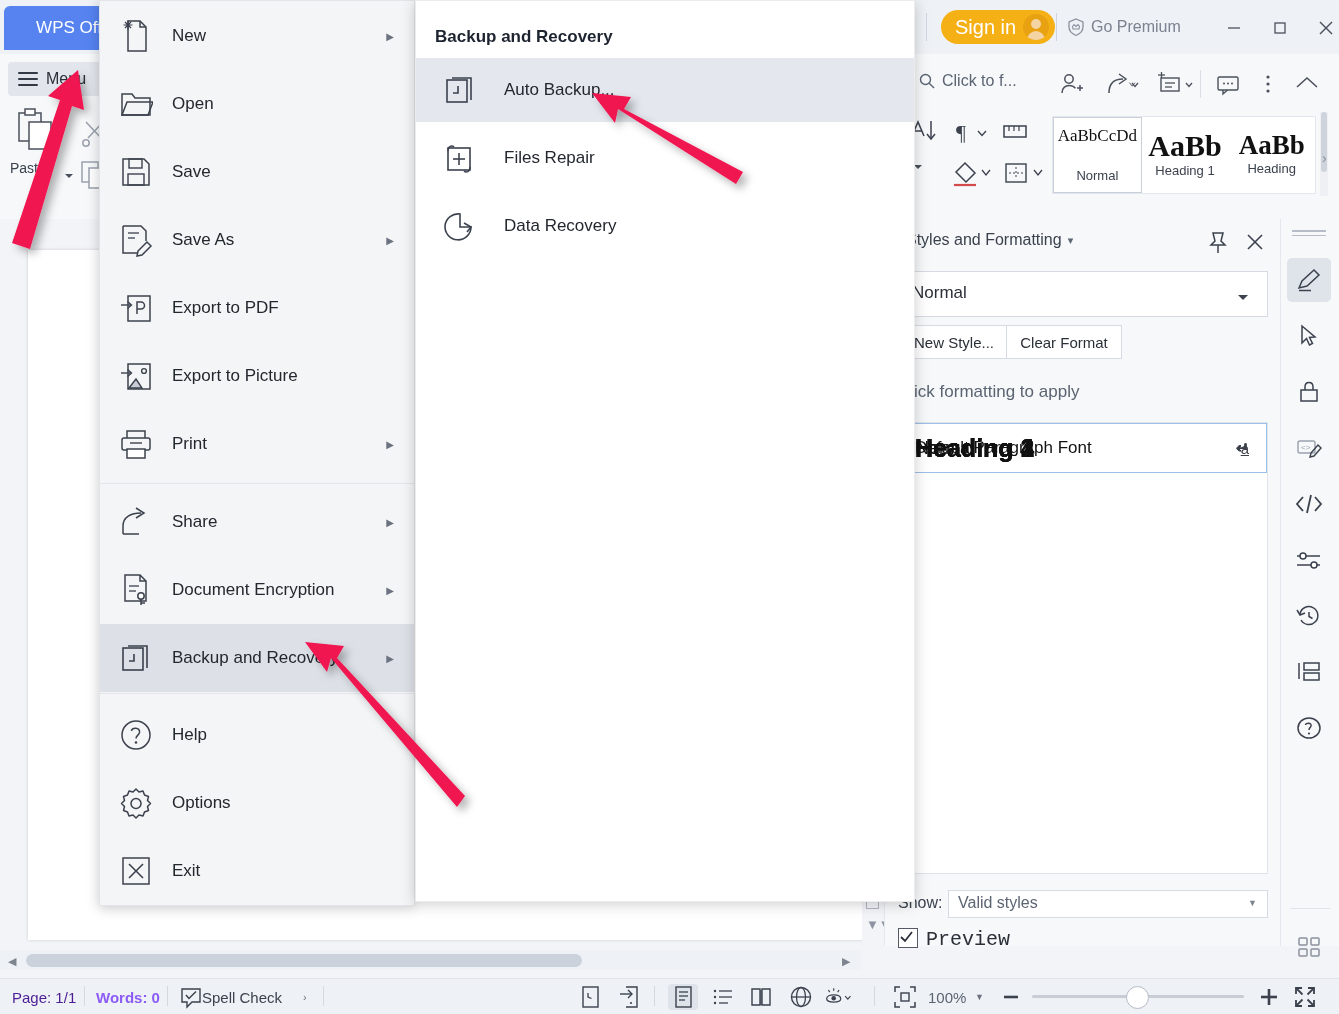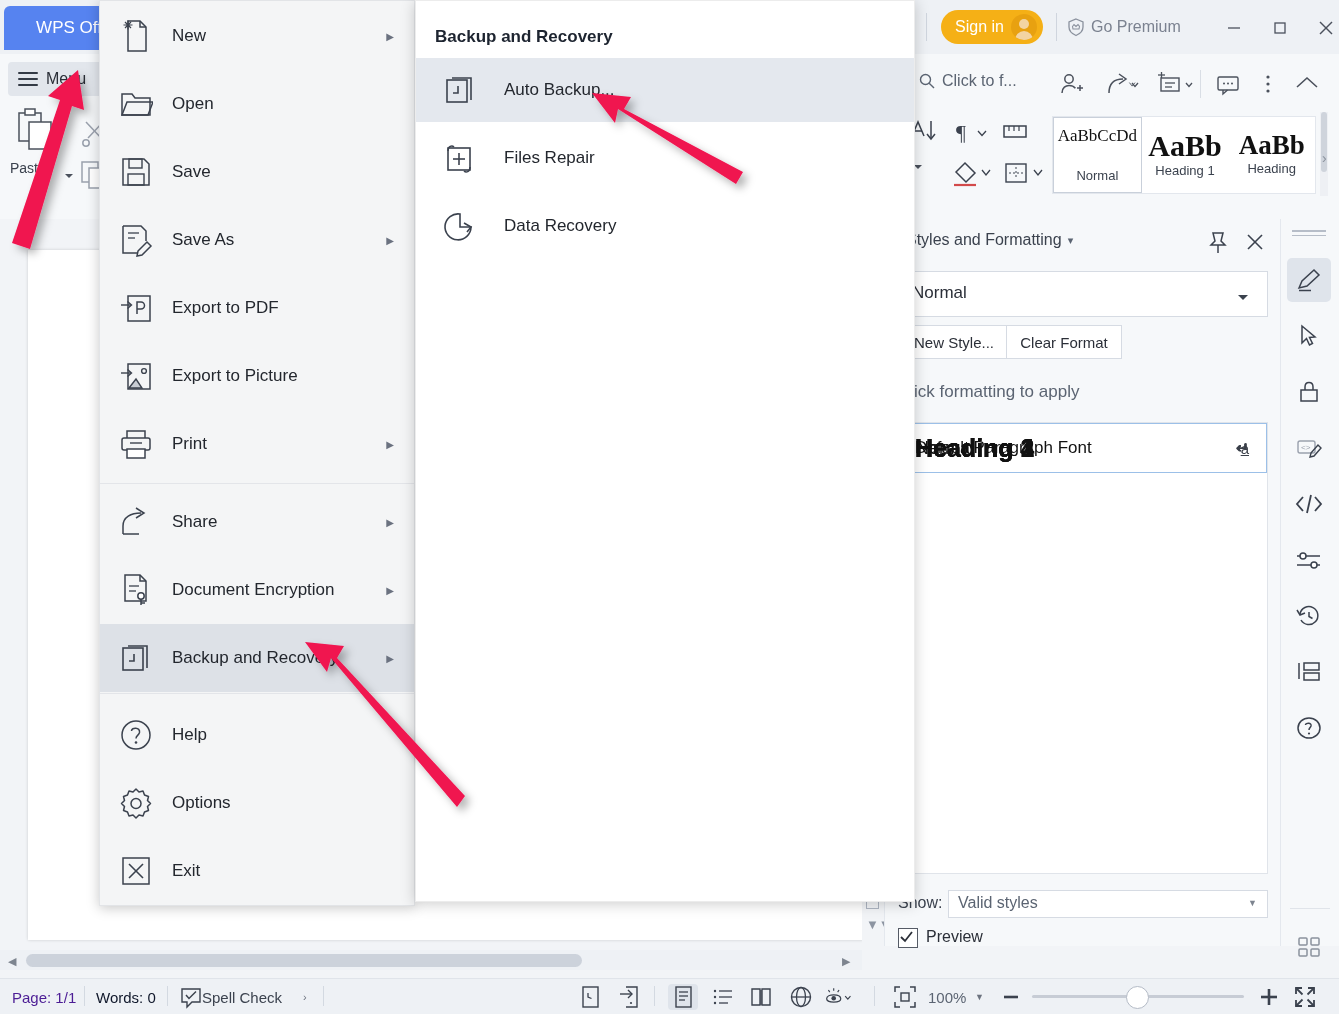--- a/index.html
+++ b/index.html
@@ -16,21 +16,21 @@
   #tab-wps{
     left:4px;top:6px;width:130px;height:44px;border-radius:6px 6px 0 0;
     background:#5683f0;color:#fff;font-size:17px;
     display:flex;align-items:center;justify-content:center;
     overflow:hidden;white-space:nowrap;
   }
   #signin{
     left:941px;top:10px;height:34px;padding:0 6px 0 14px;border-radius:17px;
     background:#f5b016;display:flex;align-items:center;gap:7px;
   }
-  #signin .lbl{color:#fff;font-size:16px;}
+  #signin .lbl{color:#fff;font-size:20px;}
   .avatar{width:26px;height:26px;border-radius:50%;background:#e8a110;position:relative;overflow:hidden;}
   .avatar:before{content:"";position:absolute;left:8px;top:5px;width:10px;height:10px;border-radius:50%;background:#f3d4a2;}
   .avatar:after{content:"";position:absolute;left:4px;top:17px;width:18px;height:14px;border-radius:9px 9px 0 0;background:#f3d4a2;}
   #divider-signin{left:926px;top:13px;width:1px;height:28px;background:#cfd5de;}
   #divider-prem{left:1056px;top:13px;width:1px;height:28px;background:#cfd5de;}
   #gopremium{left:1066px;top:14px;height:26px;display:flex;align-items:center;gap:5px;color:#7b8290;font-size:16px;}
   .wincap{width:46px;height:34px;top:11px;display:flex;align-items:center;justify-content:center;color:#4b515c;}
   #win-min{left:1211px;} #win-max{left:1257px;} #win-close{left:1303px;}
 
   
@@ -92,35 +92,35 @@
   #tp-list{left:898px;top:422px;width:368px;height:450px;background:#fff;border:1px solid #e0e4ea;}
   .style-row{position:absolute;left:0;width:368px;height:50px;display:flex;align-items:center;justify-content:space-between;padding:0 18px 0 16px;box-sizing:border-box;}
   .style-row .nm{color:#111;white-space:nowrap;}
   .style-row .mk{color:#3a3f49;font-size:15px;}
   .style-row.cur{border:1px solid #9cc0e8;box-sizing:border-box;}
   #tp-show-lbl{left:898px;top:894px;font-size:16px;color:#3b424e;}
   #tp-show-sel{left:948px;top:890px;width:318px;height:26px;background:#fff;border:1px solid #d6dbe3;}
   #tp-show-val{left:958px;top:894px;font-size:16px;color:#5b6472;}
   #tp-show-caret{left:1248px;top:898px;color:#7d848f;font-size:9px;}
   #tp-preview-box{left:898px;top:928px;width:18px;height:18px;background:#fff;border:1.5px solid #555b66;}
-  #tp-preview-lbl{left:926px;top:928px;font-size:16px;color:#2b2f38;}
+  #tp-preview-lbl{left:926px;top:928px;font-size:20px;color:#2b2f38;font-family:Liberation Mono, monospace;}
 
   
   #rail{left:1280px;top:219px;width:59px;height:727px;background:#f6f8fa;border-left:1px solid #e4e8ee;}
   #rail-grip{left:1292px;top:230px;width:34px;height:6px;}
   #rail-grip i{display:block;height:1.5px;background:#b6bdc8;margin-bottom:3px;}
   .rail-btn{left:1287px;width:44px;height:44px;display:flex;align-items:center;justify-content:center;}
   .rail-btn.act{background:#dfe4eb;border-radius:5px;}
   #rail-sep{left:1290px;top:908px;width:40px;height:1px;background:#e0e4ea;}
 
   
   #statusbar{left:0;top:978px;width:1339px;height:36px;background:#eef1f5;border-top:1px solid #e0e4ea;}
   #st-page{left:12px;top:989px;font-size:15px;color:#4c1d95;}
   #st-d1{left:84px;top:986px;width:1px;height:20px;background:#d3d9e1;}
-  #st-words{left:96px;top:989px;font-size:15px;color:#0f172a;}
+  #st-words{left:96px;top:989px;font-size:15px;color:#8b5cf6;font-weight:bold;}
   #st-d2{left:167px;top:986px;width:1px;height:20px;background:#d3d9e1;}
   #st-spell-ic{left:180px;top:987px;}
   #st-spell{left:202px;top:989px;font-size:15px;color:#3b424e;}
   #st-spell-caret{left:303px;top:991px;color:#6c737f;font-size:11px;}
   #st-d3{left:323px;top:986px;width:1px;height:20px;background:#d3d9e1;}
   .sb-ic{top:984px;width:30px;height:26px;display:flex;align-items:center;justify-content:center;}
   #sb1{left:575px;} #sb2{left:614px;}
   #sb-d4{left:654px;top:986px;width:1px;height:20px;background:#d3d9e1;}
   #sb3{left:668px;background:#dfe4eb;border-radius:4px;} #sb4{left:708px;} #sb5{left:746px;} #sb6{left:786px;} #sb7{left:824px;}
   #sb-d5{left:874px;top:986px;width:1px;height:20px;background:#d3d9e1;}

